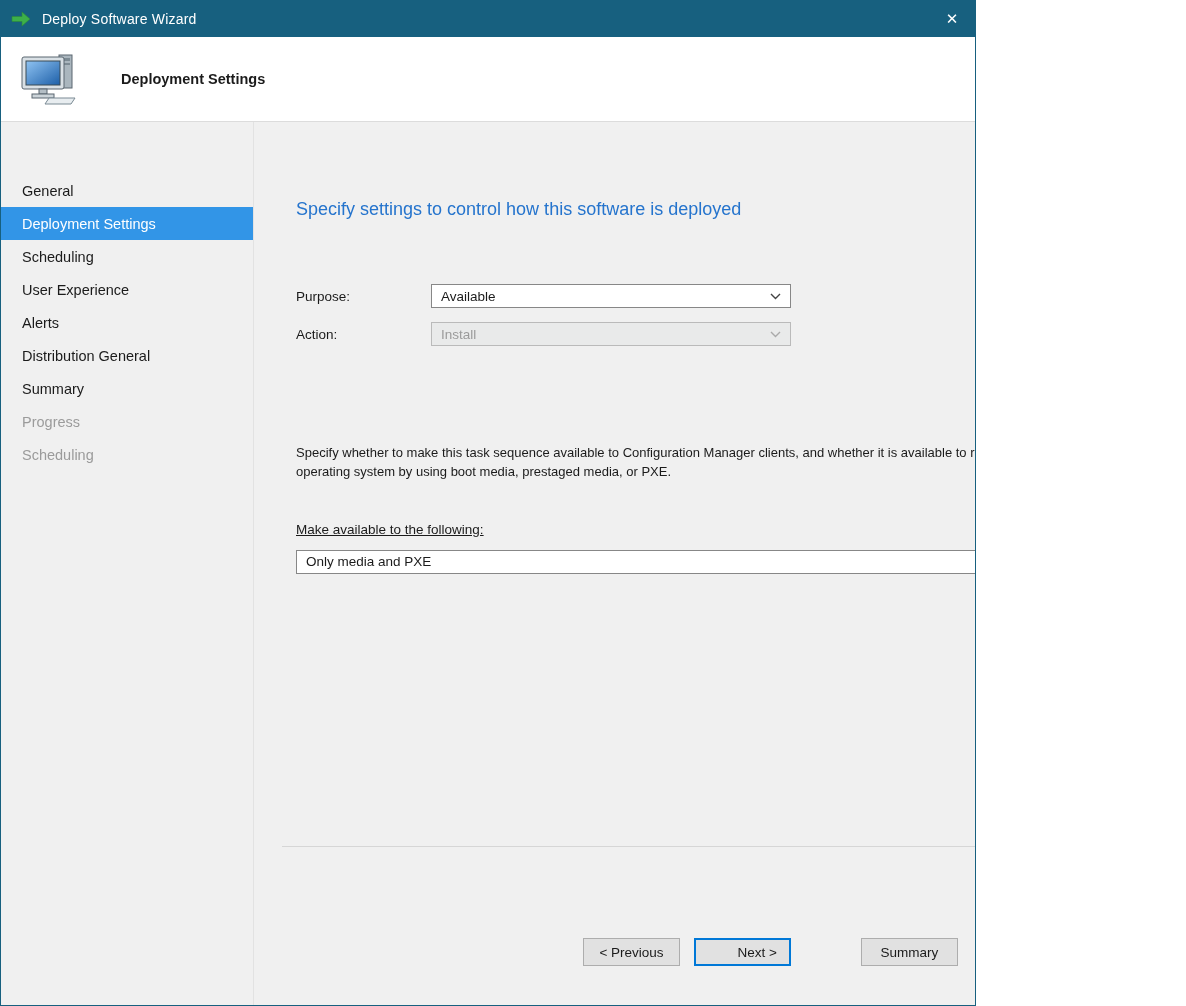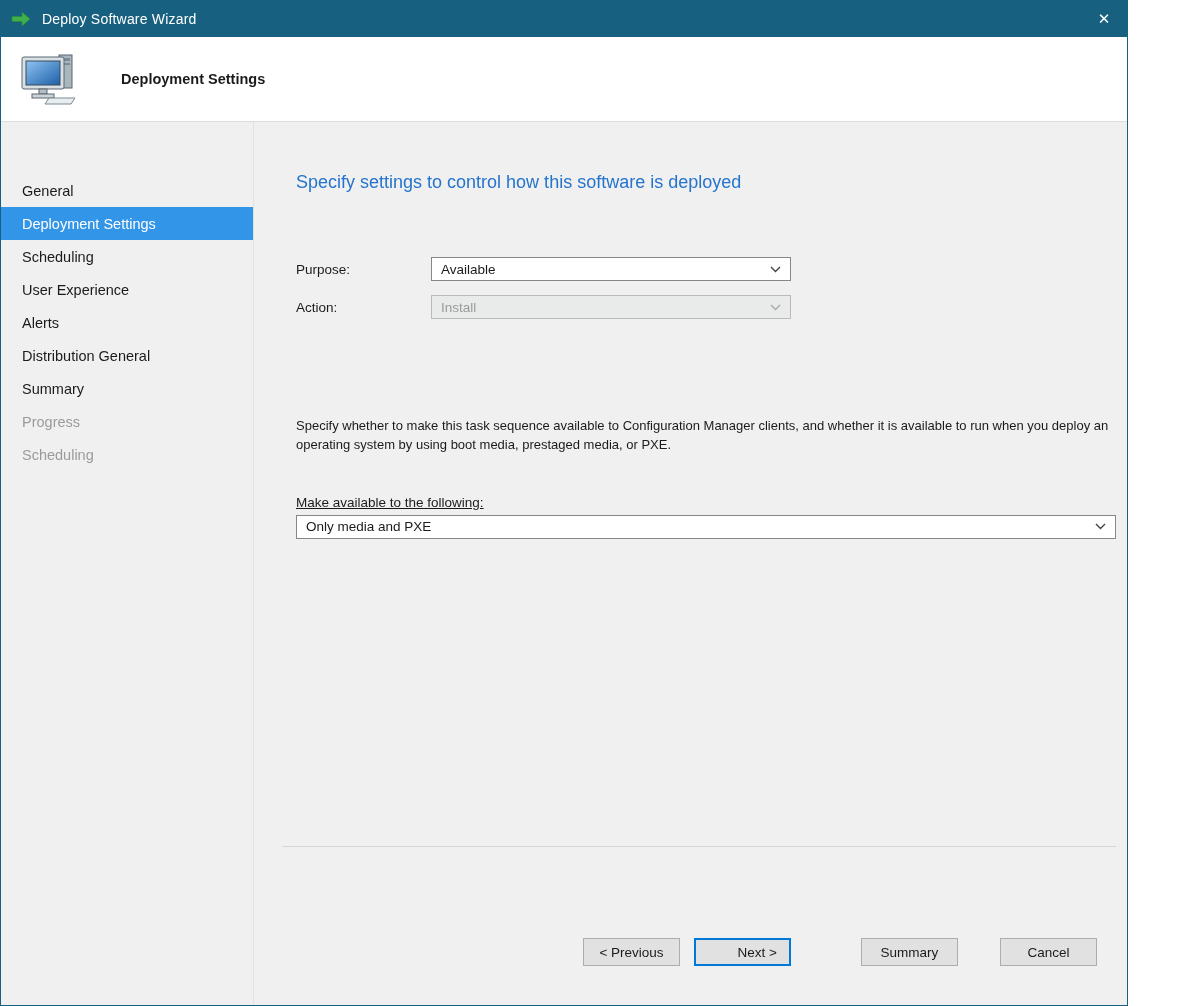--- a/index.html
+++ b/index.html
@@ -1,20 +1,20 @@
 <!DOCTYPE html>
 <html><head>
 <meta charset="utf-8">
 <style>
   * { margin:0; padding:0; box-sizing:border-box; }
   html,body { background:#ffffff; }
   body { font-family:"Liberation Sans","DejaVu Sans",sans-serif; color:#1b1b1b; }
 
   .window {
-    width:1128px; height:1006px;
+    width:976px; height:1006px;
     border:1px solid #17607f;
     background:#f0f0f0;
     display:flex; flex-direction:column;
     overflow:hidden;
   }
 
   
   .titlebar {
     flex:0 0 36px;
     background:#17607f;
@@ -58,21 +58,21 @@
     cursor:pointer;
     color:#1b1b1b;
   }
   .nav-item.indent { }
   .nav-item.selected { background:#3295e7; color:#ffffff; }
   .nav-item.disabled { color:#9b9b9b; cursor:default; }
 
   .content {
     flex:1;
     display:flex; flex-direction:column;
-    padding:50px 36px 0 42px;
+    padding:77px 36px 0 42px;
     background:#f0f0f0;
     min-height:0;
   }
   .content-heading {
     font-size:18px; font-weight:normal;
     color:#2574cd;
     margin-bottom:64px;
   }
 
   .form-row { display:flex; align-items:center; margin-bottom:14px; }
@@ -97,21 +97,21 @@
   }
   .combo.wide { width:100%; }
 
   .description {
     margin-top:84px;
     width:820px;
     font-size:13px;
     line-height:1.45;
   }
   .avail-label { margin-top:40px; font-size:13.5px;text-decoration:underline; }
-  .avail-combo-wrap { margin-top:5px; }
+  .avail-combo-wrap { margin-top:13px; }
 
   .footer-spacer { flex:1; }
   .footer-divider { height:1px; background:#d6d6d6; margin-left:-14px; }
   .button-row {
     display:flex; justify-content:flex-end; align-items:center;
     margin-top:46px;
     padding:0 19px 39px 0;
   }
   .btn {
     min-width:97px; height:28px;

